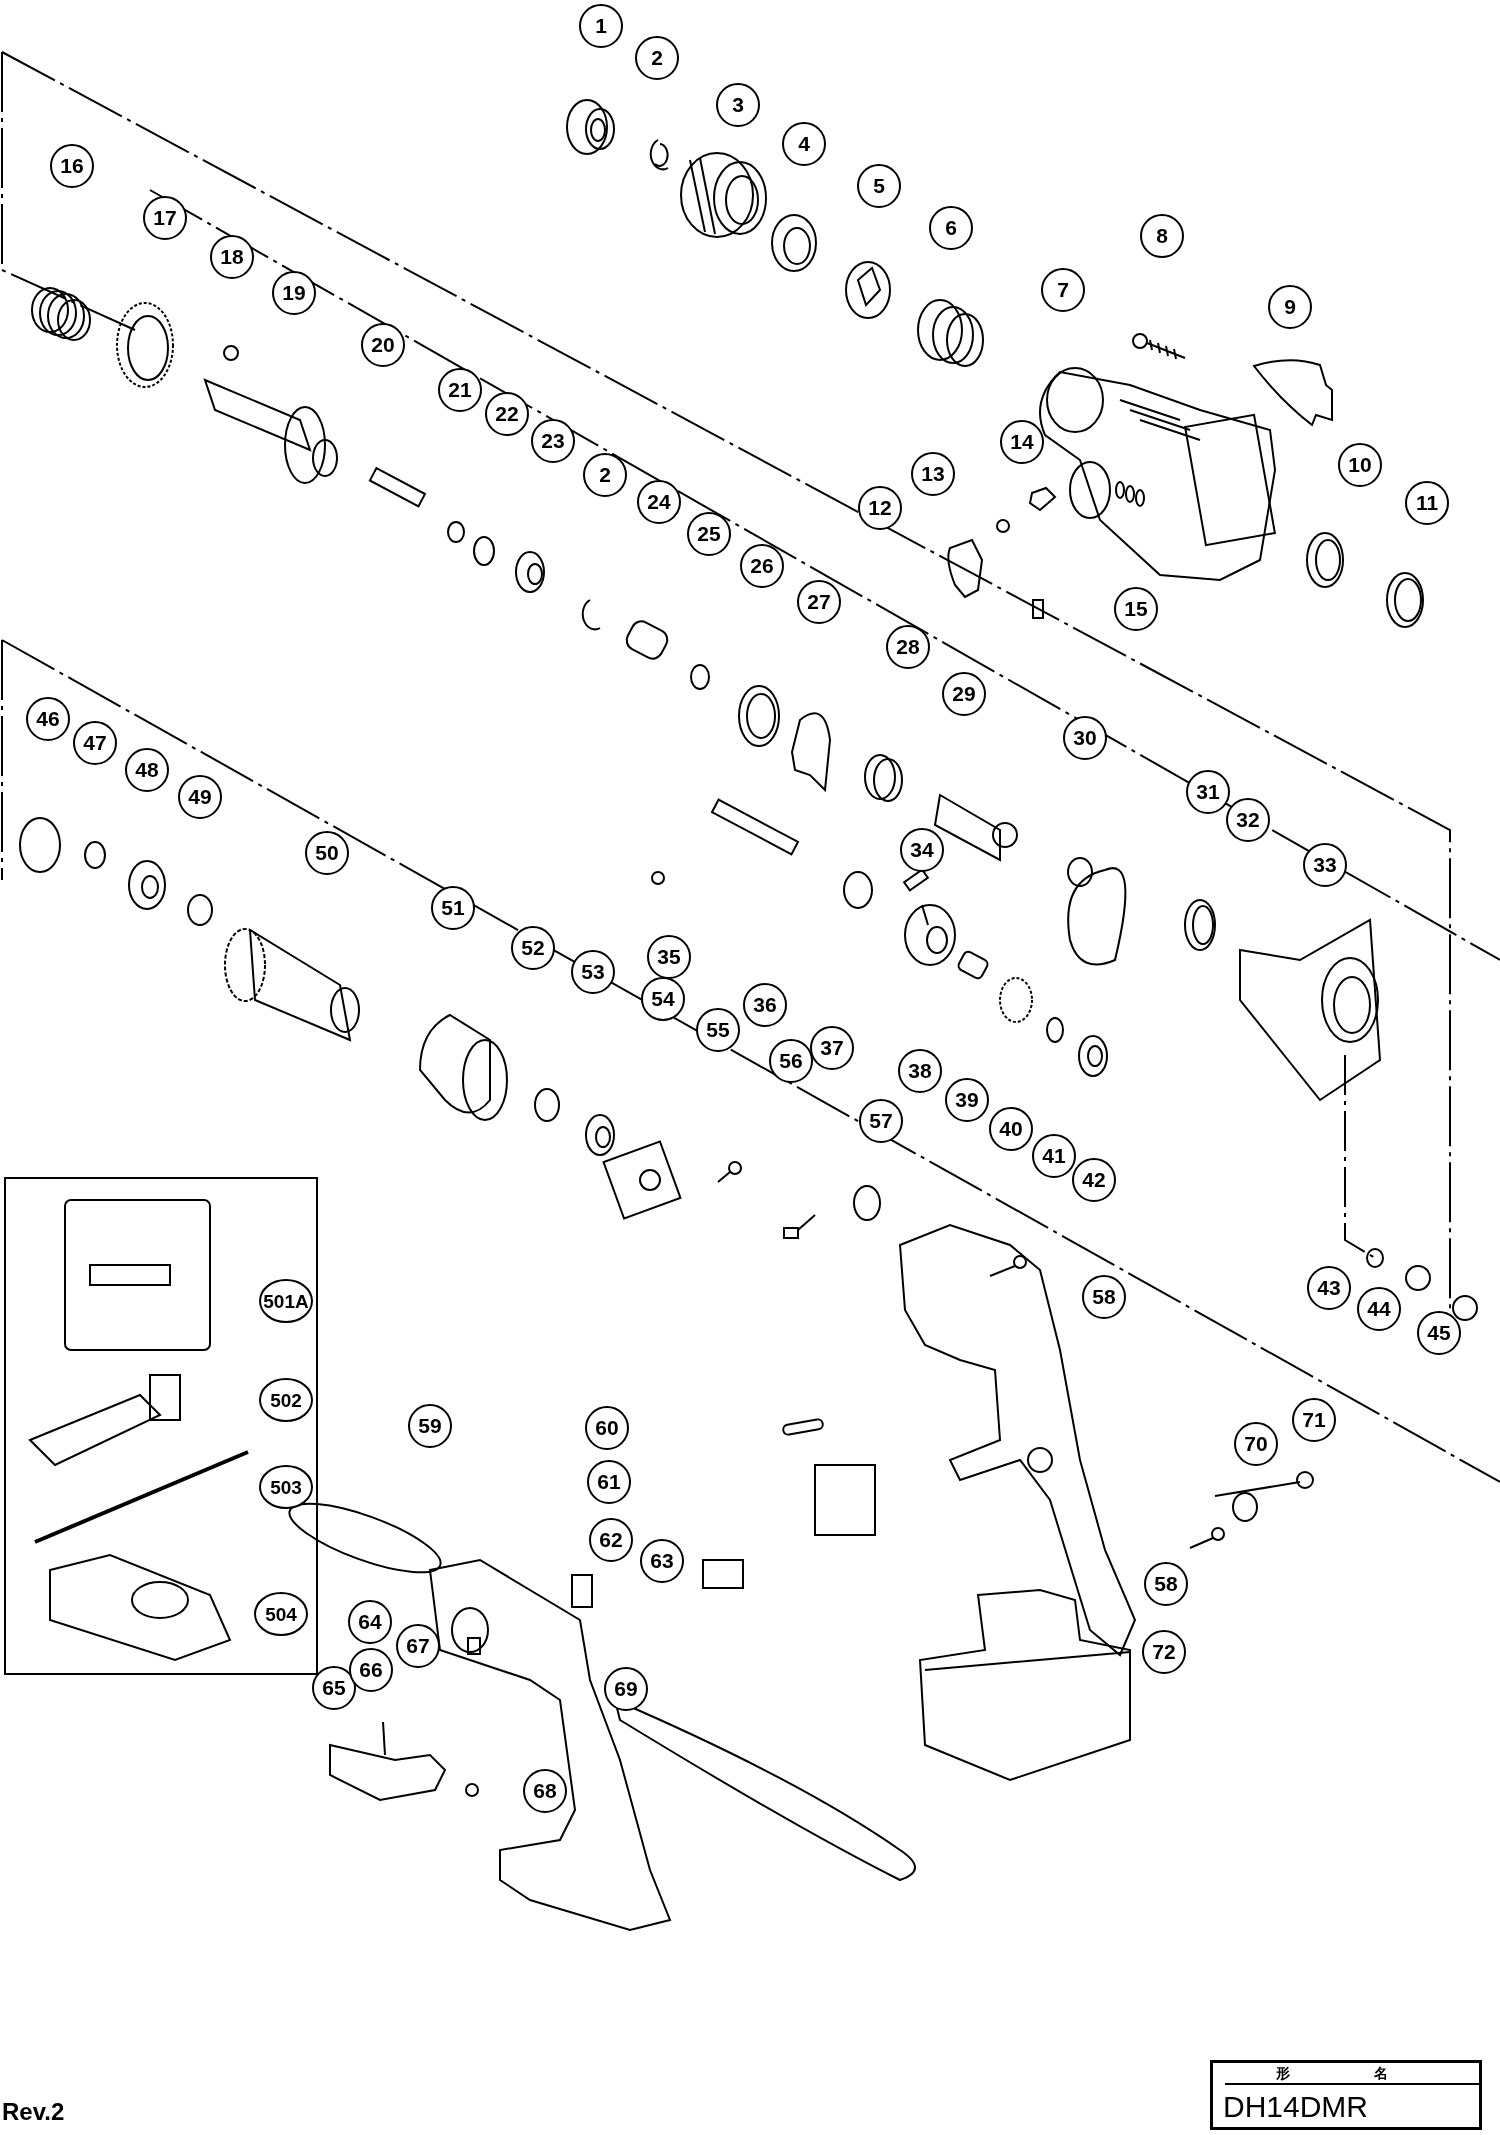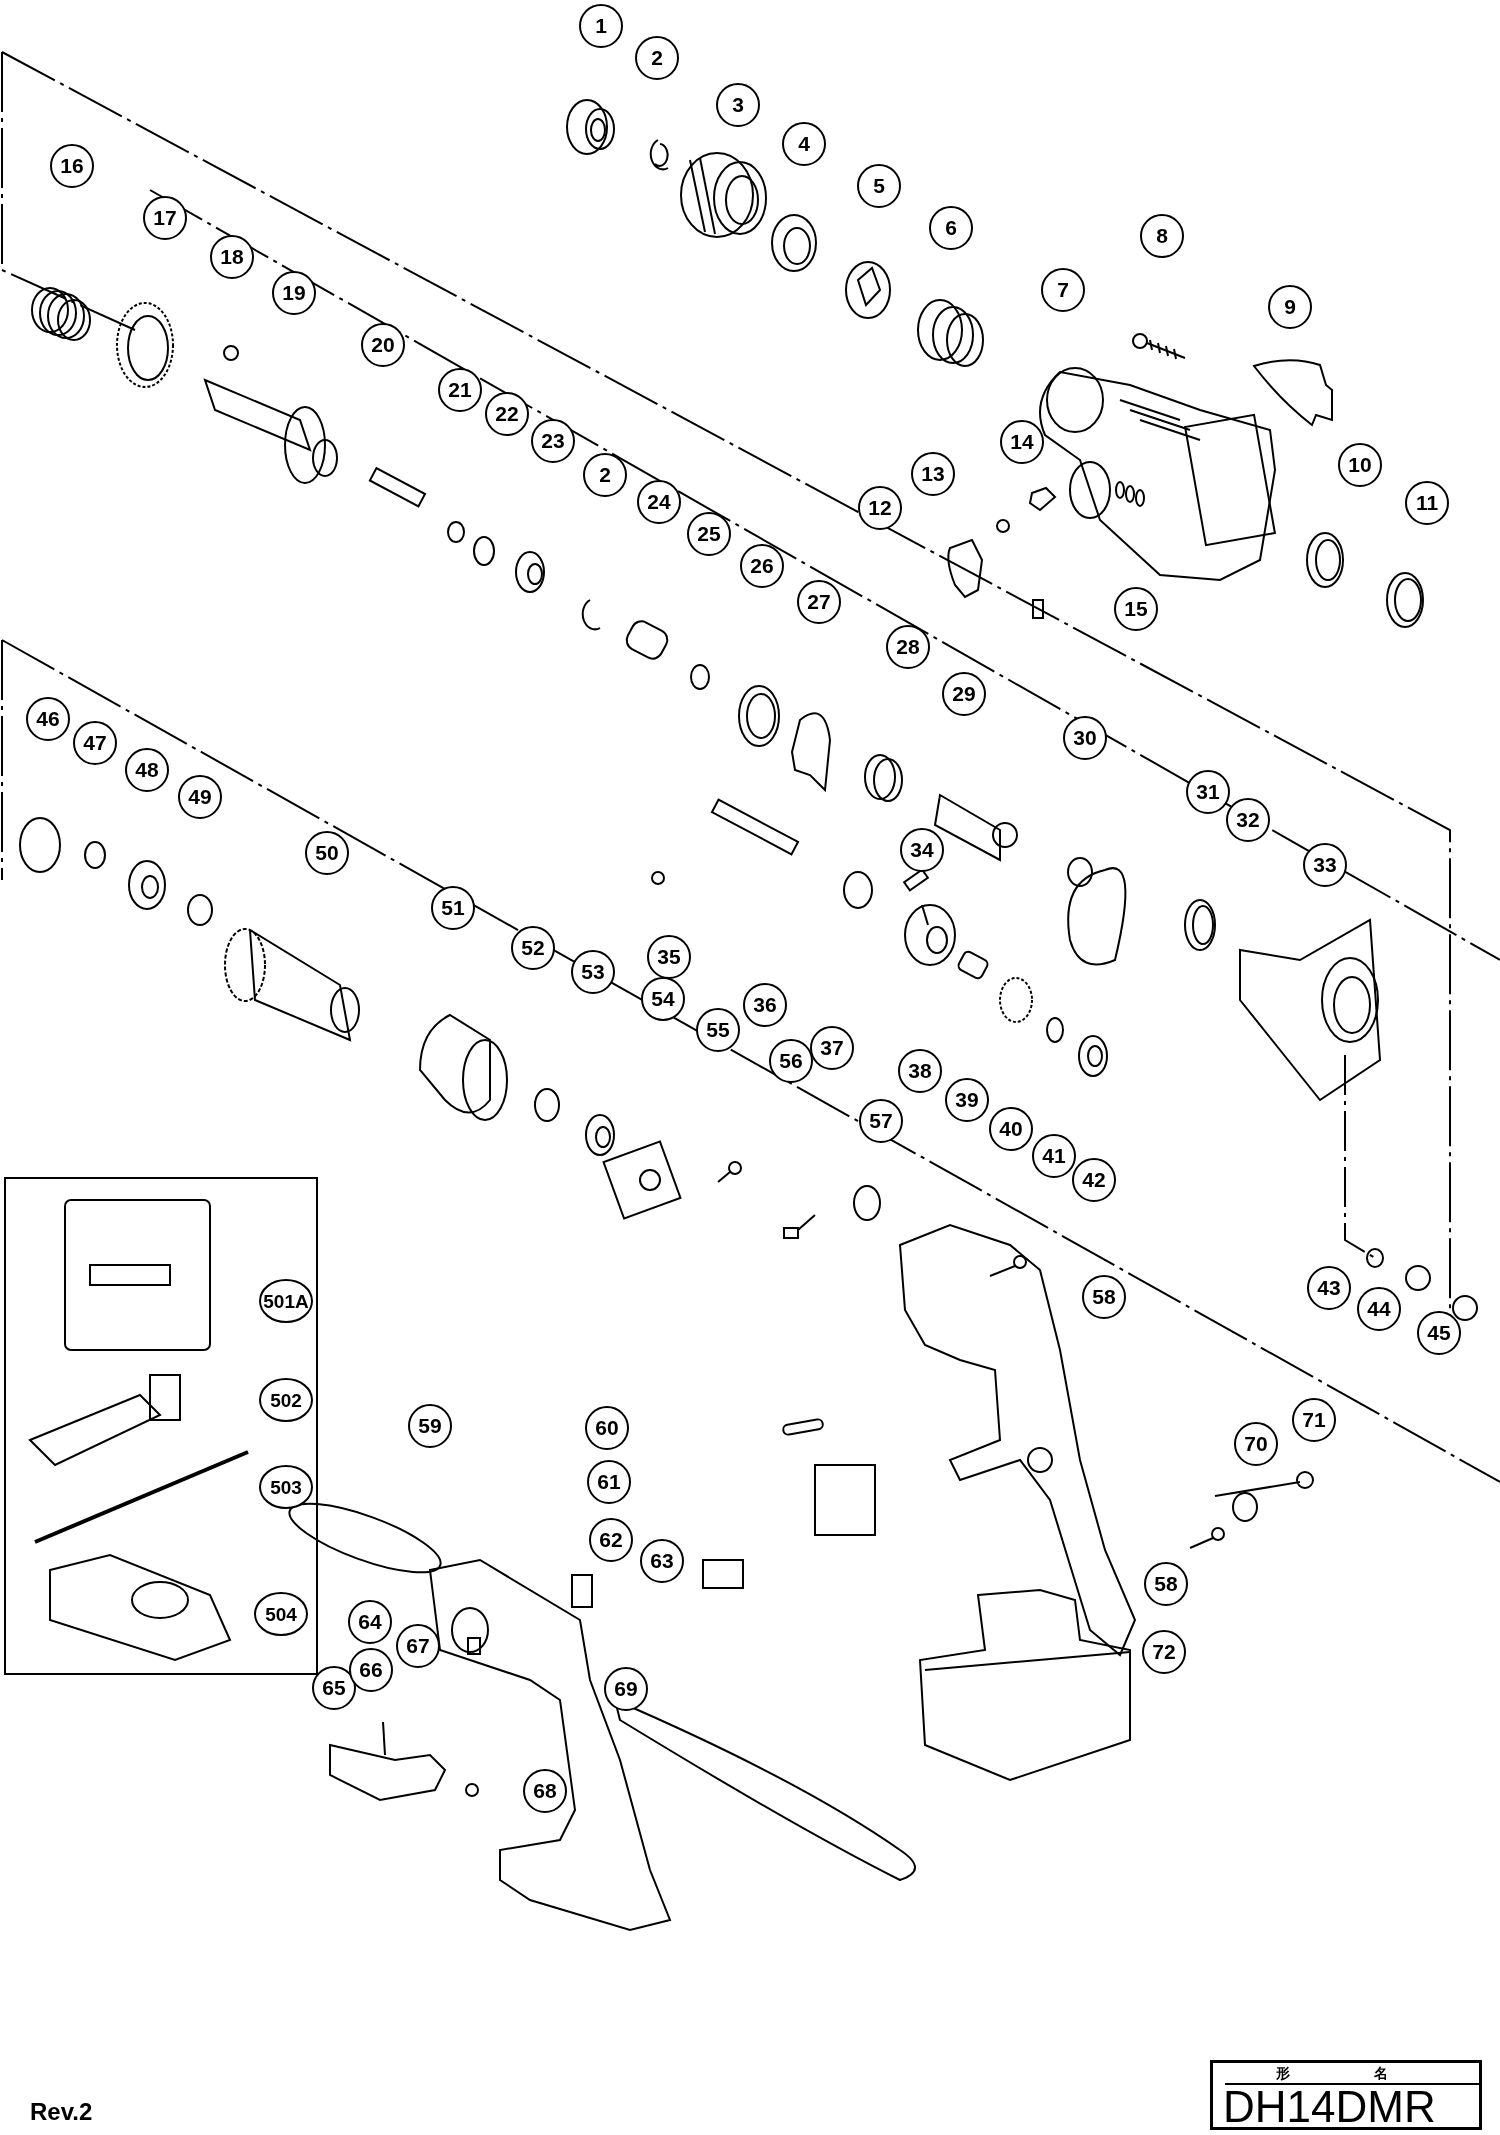--- a/index.html
+++ b/index.html
@@ -1,26 +1,26 @@
 <!DOCTYPE html>
 <html><head>
 <meta charset="utf-8">
 <style>
   html, body { margin: 0; padding: 0; background: #ffffff; }
   body { width: 1500px; height: 2135px; position: relative; overflow: hidden;
          font-family: "Liberation Sans", sans-serif; color: #000; }
   #diagram { position: absolute; left: 0; top: 0; width: 1500px; height: 2135px; }
   .callout-text { font-family: "Liberation Sans", sans-serif; font-weight: bold; font-size: 21px; }
   .callout-text.small { font-size: 19px; }
-  .rev { position: absolute; left: 2px; top: 2098px; font-size: 24px; font-weight: bold; margin-left: 28px; }
+  .rev { position: absolute; left: 2px; top: 2098px; font-size: 24px; font-weight: bold; }
   .model-box { position: absolute; left: 1210px; top: 2060px; width: 272px; height: 70px;
                border: 3px solid #000; box-sizing: border-box; }
   .model-head { height: 20px; border-bottom: 2px solid #000; text-align: center;
                 font-size: 14px; font-weight: bold; line-height: 20px; letter-spacing: 40px; margin-left: 12px; }
-  .model-name { font-size: 44px; line-height: 44px; padding-left: 10px; }
+  .model-name { font-size: 30px; line-height: 44px; padding-left: 10px; }
 </style>
 </head>
 <body>
 
 <svg id="diagram" viewBox="0 0 1500 2135" xmlns="http://www.w3.org/2000/svg">
   <g fill="none" stroke="#000" stroke-width="2">
 
     <path d="M2 52 L2 270 L135 330 M2 52 L1450 830 L1450 1330" stroke-dasharray="60 6 4 6"></path>
     <path d="M2 640 L2 880 M2 640 L1500 1482" stroke-dasharray="60 6 4 6"></path>
     <line x1="150" y1="190" x2="1500" y2="960" stroke-dasharray="60 6 4 6"></line>

